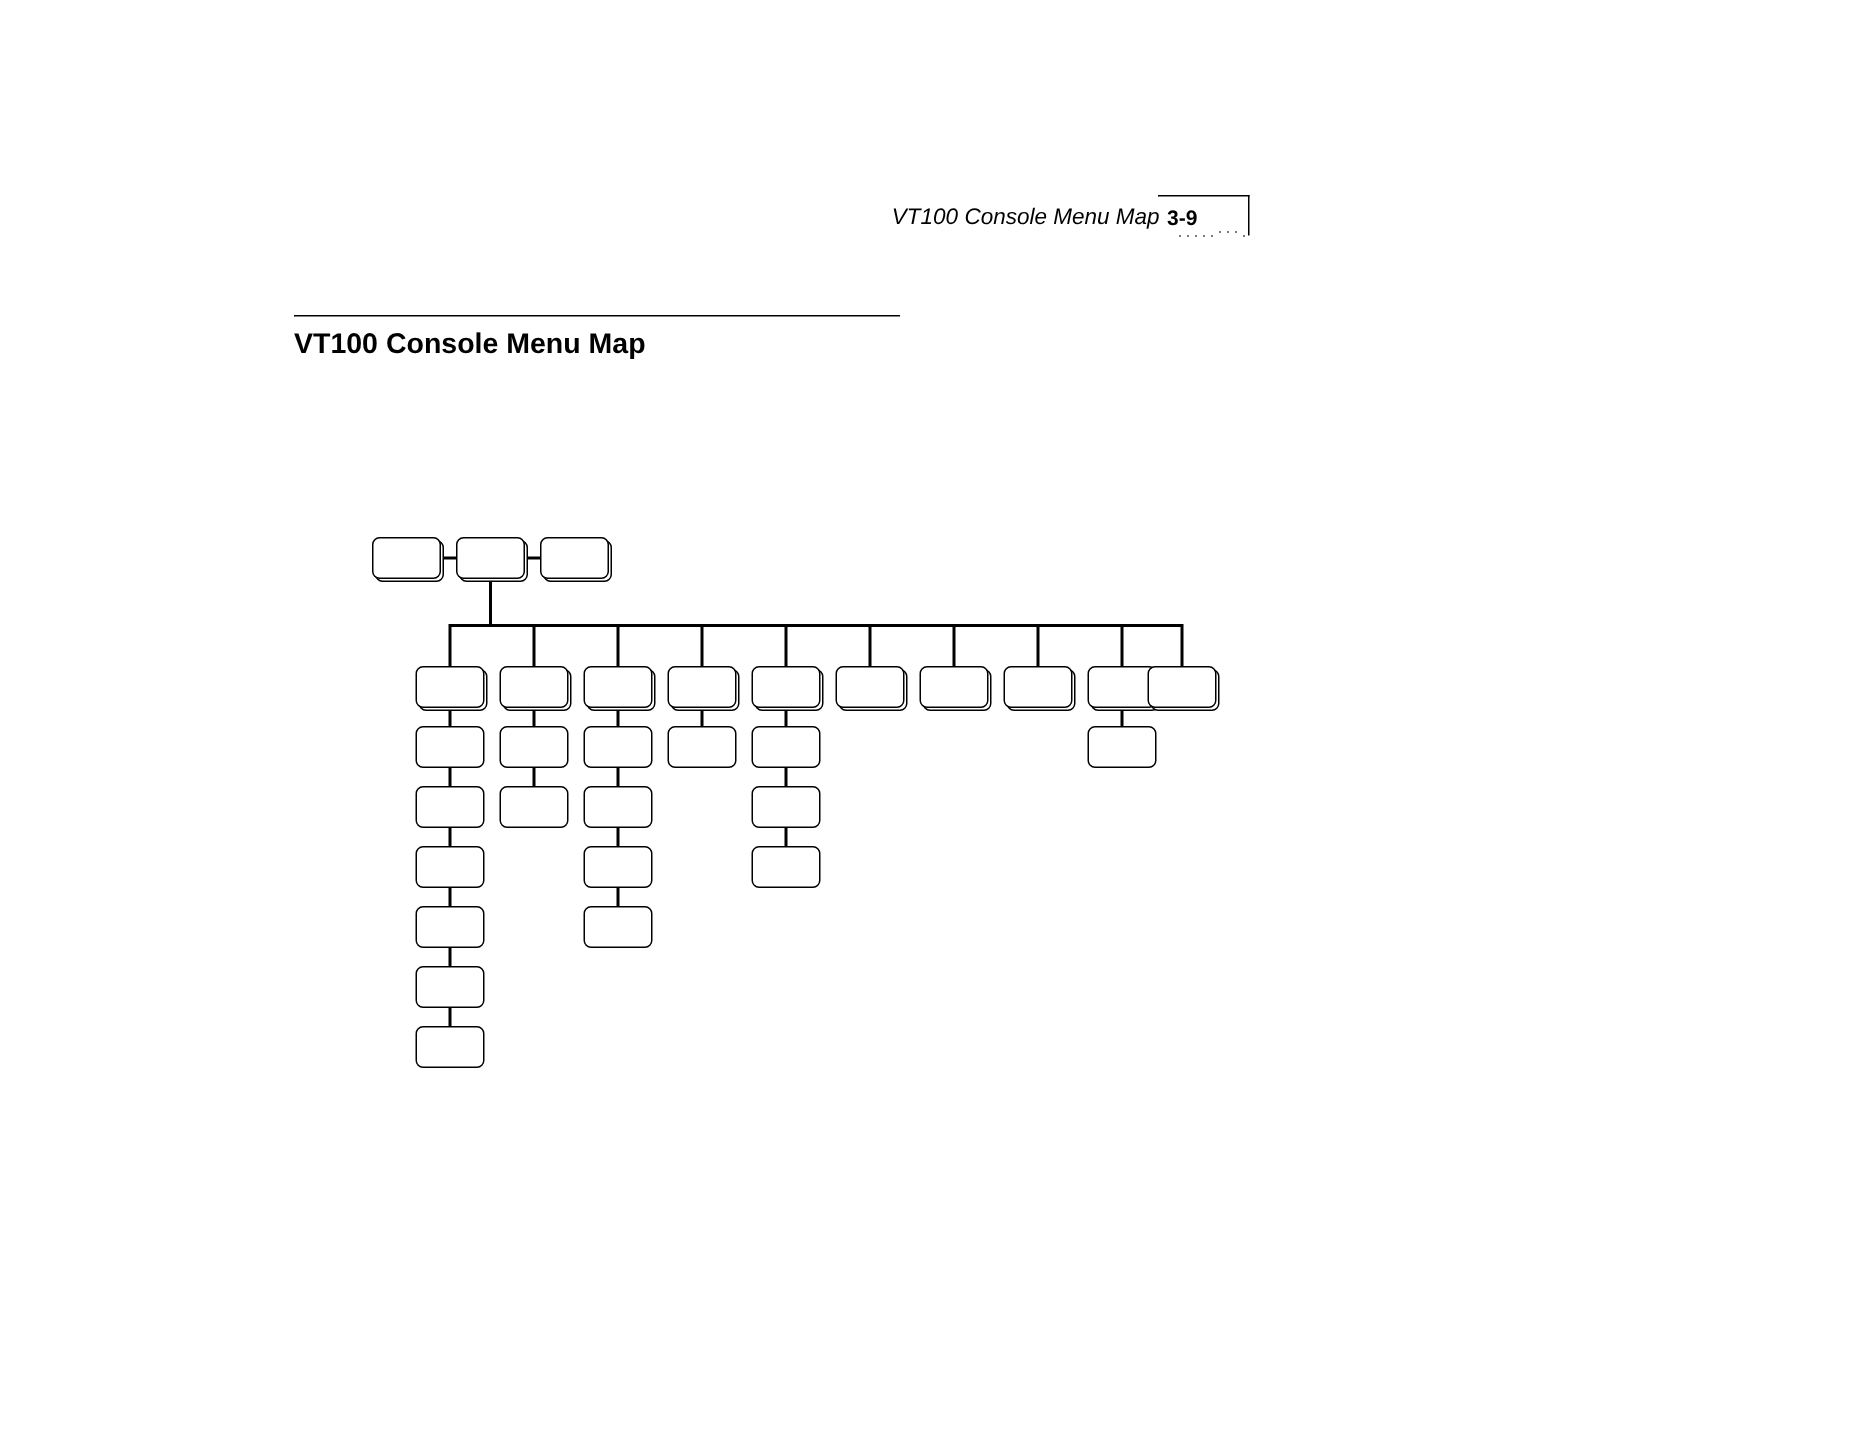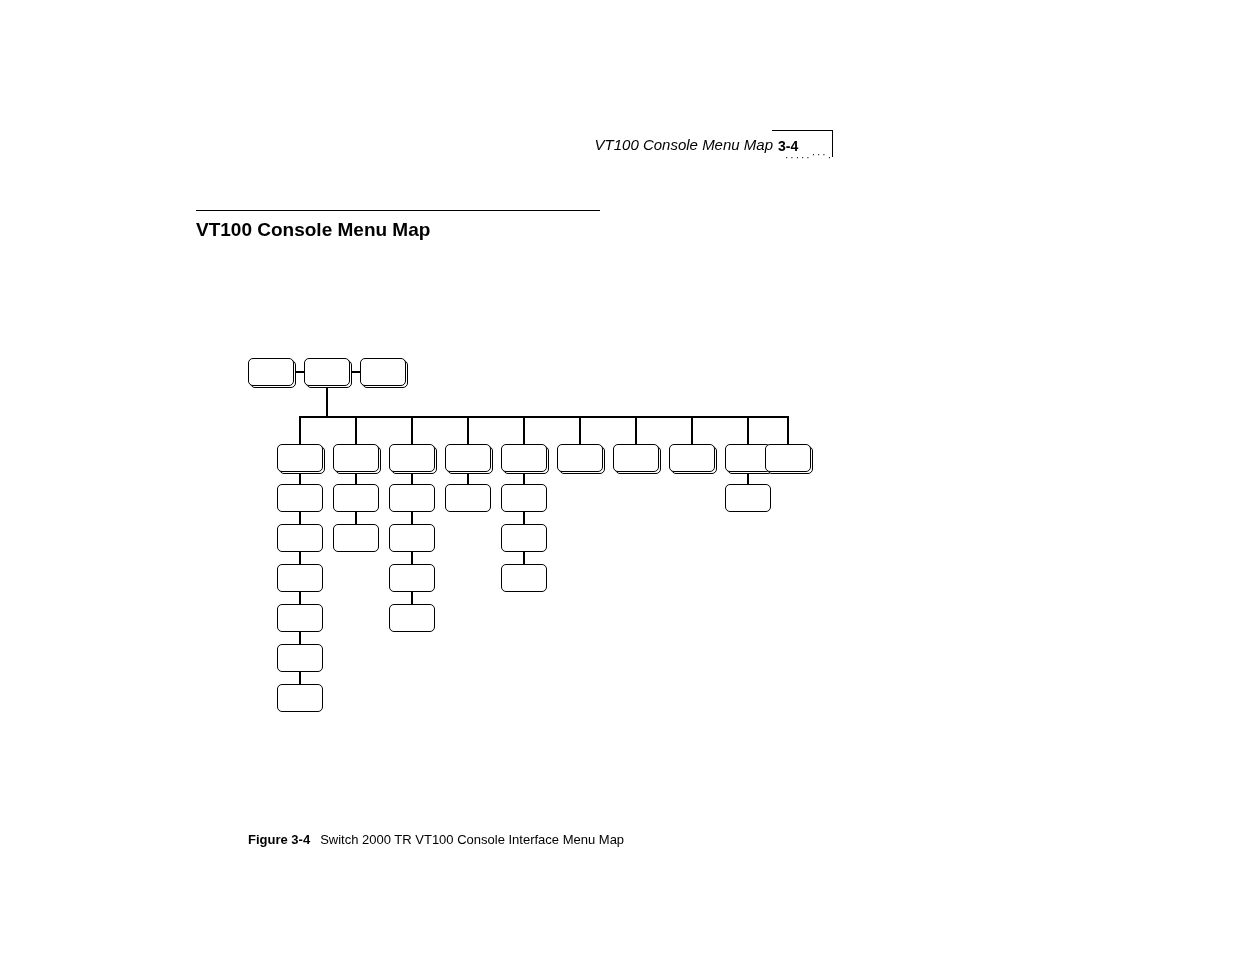--- a/index.html
+++ b/index.html
@@ -116,21 +116,21 @@
     z-index: 1;
   }
 </style>
 </head>
 <body>
 
 <div class="page">
 
   <div class="header-title">VT100 Console Menu Map</div>
   <div class="pagenum-box">
-    <span class="num">3-4</span>
+    <span class="num">3-9</span>
   </div>
   <div class="dots">·····<span style="position:relative; top:-3px;">···</span>·</div>
 
   <div class="body">
     <hr class="hr">
     <h2 class="section">VT100 Console Menu Map</h2>
   </div>
 
   <div class="diagram">
 
@@ -219,17 +219,14 @@
     <div class="node" style="left:141px; top:246px;"></div>
 
     <div class="line" style="left:51px; top:274px; width:1.5px; height:12px;"></div>
     <div class="node" style="left:29px; top:286px;"></div>
 
     <div class="line" style="left:51px; top:314px; width:1.5px; height:12px;"></div>
     <div class="node" style="left:29px; top:326px;"></div>
 
   </div>
 
-  <div class="fig-caption">
-    <span class="figlabel">Figure 3-4</span><span>Switch 2000 TR VT100 Console Interface Menu Map</span>
-  </div>
 
 </div>
 
 </body></html>

